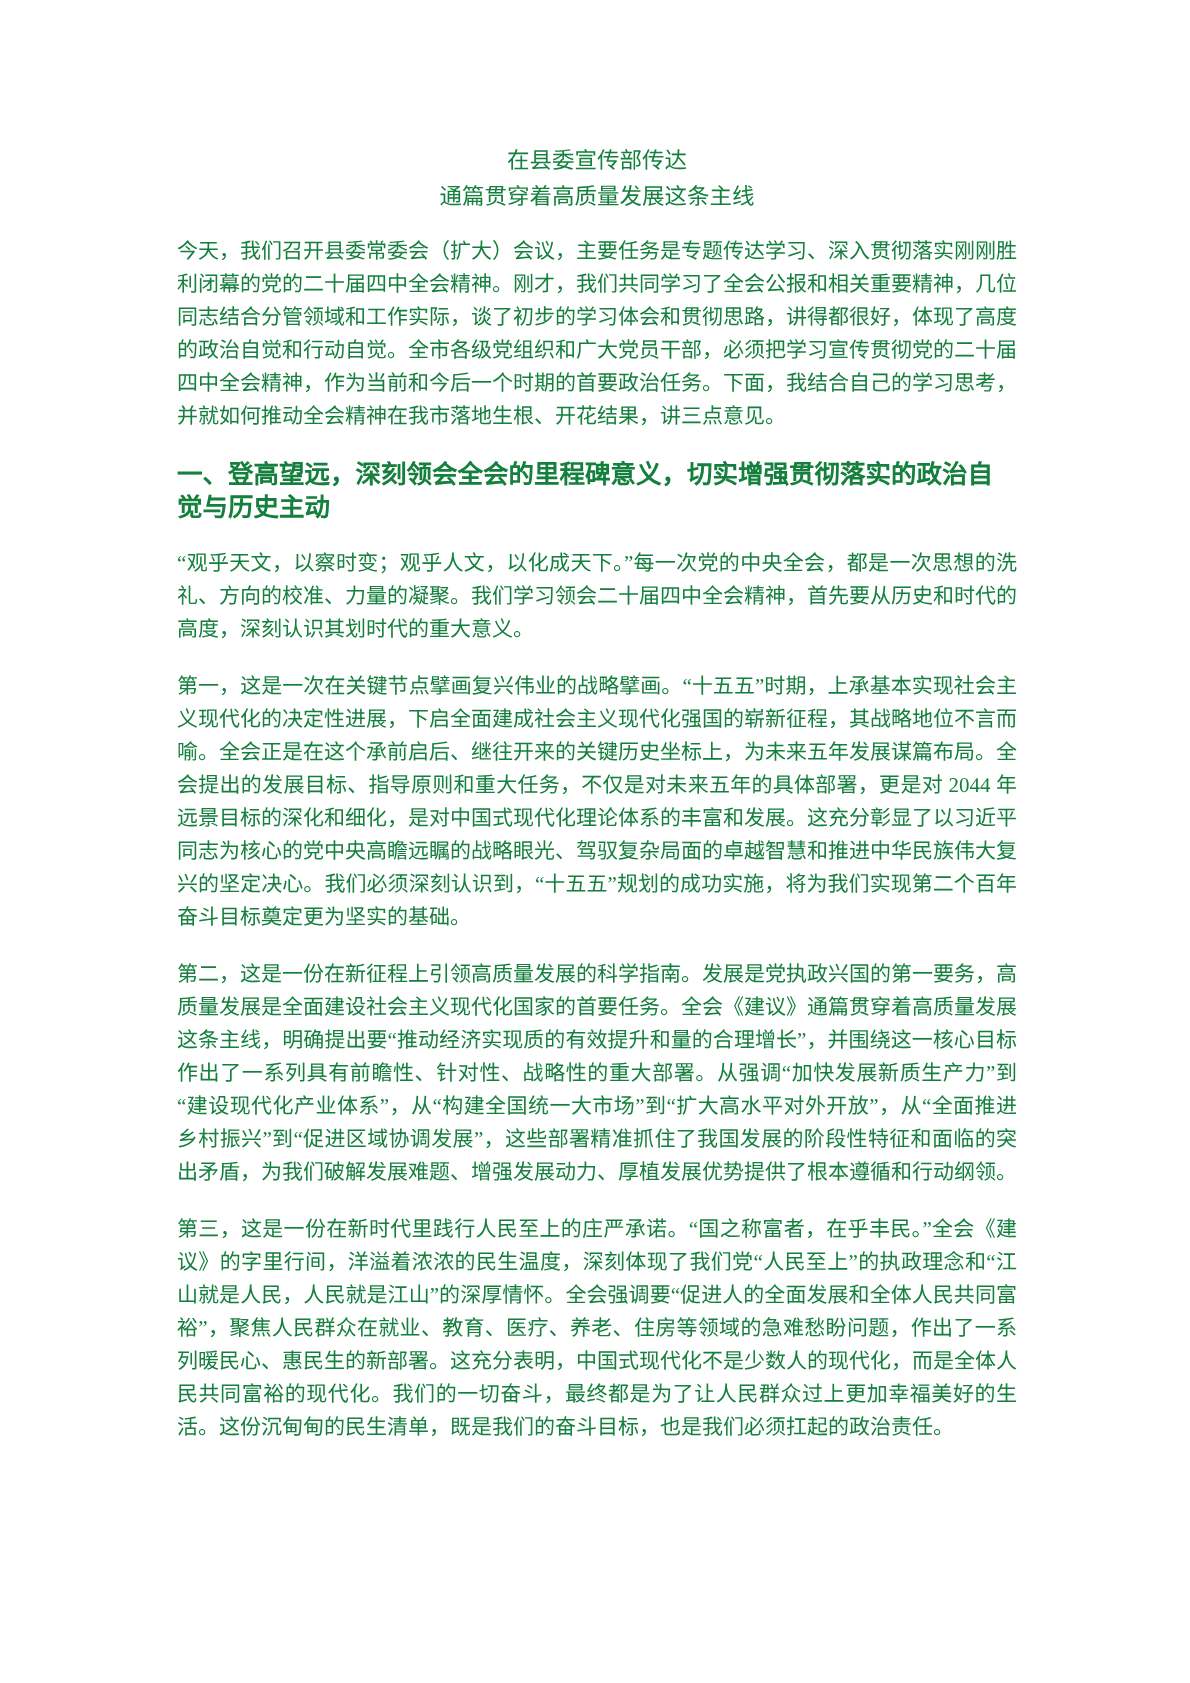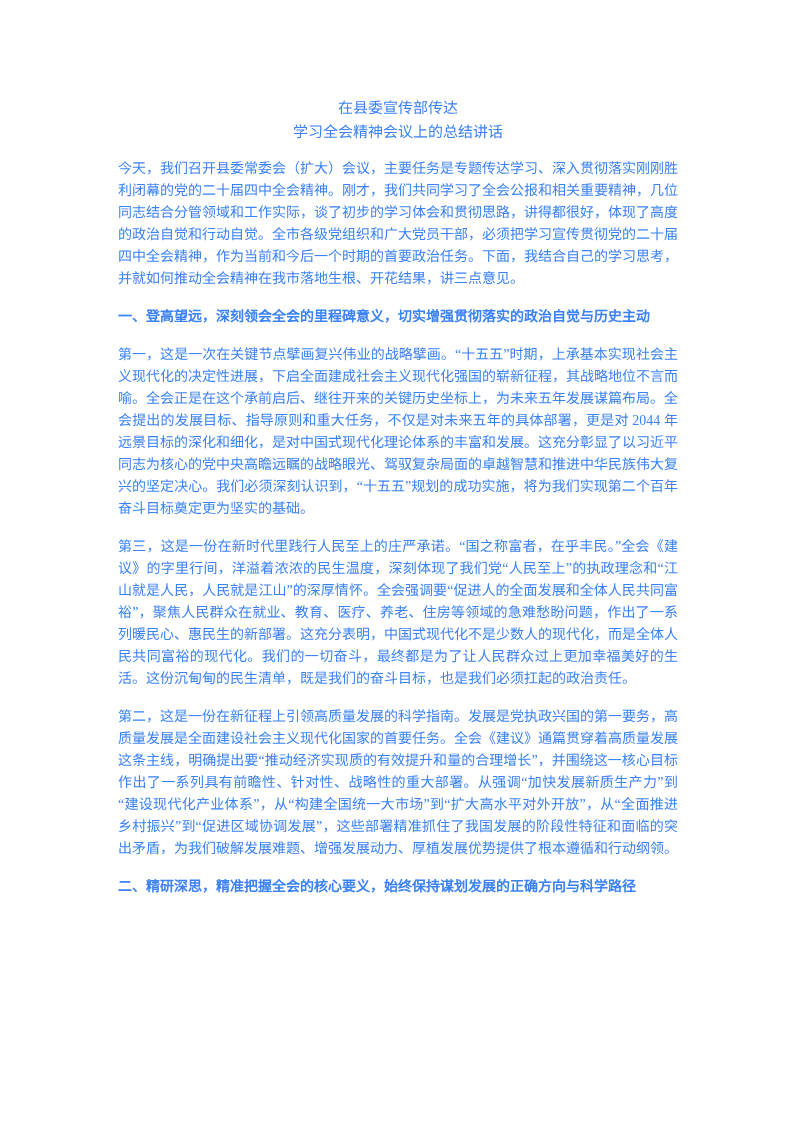--- a/index.html
+++ b/index.html
@@ -9,21 +9,21 @@
   }
   .page {
     position: relative;
     width: 793px;
     height: 1122px;
     box-sizing: border-box;
     background: #ffffff;
     padding: 96px 115px 0 118px;
     overflow: hidden;
     font-family: "Liberation Serif", "DejaVu Serif", serif;
-    color: #3b82f6;
+    color: #15803d;
   }
   .doc-title {
     text-align: center;
     font-size: 15px;
     line-height: 24px;
     margin: 0 0 14px 0;
     font-weight: 400;
   }
   .doc-title div {
     white-space: nowrap;
@@ -32,33 +32,33 @@
     margin: 4px 0 16px 0;
     font-size: 14px;
     line-height: 22px;
     text-align: justify;
     text-justify: inter-ideograph;
     word-break: normal;
     overflow-wrap: break-word;
   }
   .doc-body p.heading {
     font-weight: 700;
-    font-size: 14px;
+    font-size: 17px;
     text-align: left;
   }
 </style>
 </head>
 <body>
 
 <div class="page">
   <div class="doc-title">
     <div>在县委宣传部传达</div>
-    <div>学习全会精神会议上的总结讲话</div>
+    <div>通篇贯穿着高质量发展这条主线</div>
   </div>
   <div class="doc-body">
     <p>今天，我们召开县委常委会（扩大）会议，主要任务是专题传达学习、深入贯彻落实刚刚胜利闭幕的党的二十届四中全会精神。刚才，我们共同学习了全会公报和相关重要精神，几位同志结合分管领域和工作实际，谈了初步的学习体会和贯彻思路，讲得都很好，体现了高度的政治自觉和行动自觉。全市各级党组织和广大党员干部，必须把学习宣传贯彻党的二十届四中全会精神，作为当前和今后一个时期的首要政治任务。下面，我结合自己的学习思考，并就如何推动全会精神在我市落地生根、开花结果，讲三点意见。</p>
     <p class="heading">一、登高望远，深刻领会全会的里程碑意义，切实增强贯彻落实的政治自觉与历史主动</p>
+    <p>“观乎天文，以察时变；观乎人文，以化成天下。”每一次党的中央全会，都是一次思想的洗礼、方向的校准、力量的凝聚。我们学习领会二十届四中全会精神，首先要从历史和时代的高度，深刻认识其划时代的重大意义。</p>
     <p>第一，这是一次在关键节点擘画复兴伟业的战略擘画。“十五五”时期，上承基本实现社会主义现代化的决定性进展，下启全面建成社会主义现代化强国的崭新征程，其战略地位不言而喻。全会正是在这个承前启后、继往开来的关键历史坐标上，为未来五年发展谋篇布局。全会提出的发展目标、指导原则和重大任务，不仅是对未来五年的具体部署，更是对 2044 年远景目标的深化和细化，是对中国式现代化理论体系的丰富和发展。这充分彰显了以习近平同志为核心的党中央高瞻远瞩的战略眼光、驾驭复杂局面的卓越智慧和推进中华民族伟大复兴的坚定决心。我们必须深刻认识到，“十五五”规划的成功实施，将为我们实现第二个百年奋斗目标奠定更为坚实的基础。</p>
+    <p>第二，这是一份在新征程上引领高质量发展的科学指南。发展是党执政兴国的第一要务，高质量发展是全面建设社会主义现代化国家的首要任务。全会《建议》通篇贯穿着高质量发展这条主线，明确提出要“推动经济实现质的有效提升和量的合理增长”，并围绕这一核心目标作出了一系列具有前瞻性、针对性、战略性的重大部署。从强调“加快发展新质生产力”到“建设现代化产业体系”，从“构建全国统一大市场”到“扩大高水平对外开放”，从“全面推进乡村振兴”到“促进区域协调发展”，这些部署精准抓住了我国发展的阶段性特征和面临的突出矛盾，为我们破解发展难题、增强发展动力、厚植发展优势提供了根本遵循和行动纲领。</p>
     <p>第三，这是一份在新时代里践行人民至上的庄严承诺。“国之称富者，在乎丰民。”全会《建议》的字里行间，洋溢着浓浓的民生温度，深刻体现了我们党“人民至上”的执政理念和“江山就是人民，人民就是江山”的深厚情怀。全会强调要“促进人的全面发展和全体人民共同富裕”，聚焦人民群众在就业、教育、医疗、养老、住房等领域的急难愁盼问题，作出了一系列暖民心、惠民生的新部署。这充分表明，中国式现代化不是少数人的现代化，而是全体人民共同富裕的现代化。我们的一切奋斗，最终都是为了让人民群众过上更加幸福美好的生活。这份沉甸甸的民生清单，既是我们的奋斗目标，也是我们必须扛起的政治责任。</p>
-    <p>第二，这是一份在新征程上引领高质量发展的科学指南。发展是党执政兴国的第一要务，高质量发展是全面建设社会主义现代化国家的首要任务。全会《建议》通篇贯穿着高质量发展这条主线，明确提出要“推动经济实现质的有效提升和量的合理增长”，并围绕这一核心目标作出了一系列具有前瞻性、针对性、战略性的重大部署。从强调“加快发展新质生产力”到“建设现代化产业体系”，从“构建全国统一大市场”到“扩大高水平对外开放”，从“全面推进乡村振兴”到“促进区域协调发展”，这些部署精准抓住了我国发展的阶段性特征和面临的突出矛盾，为我们破解发展难题、增强发展动力、厚植发展优势提供了根本遵循和行动纲领。</p>
-    <p class="heading">二、精研深思，精准把握全会的核心要义，始终保持谋划发展的正确方向与科学路径</p>
   </div>
 </div>
 
 </body></html>

